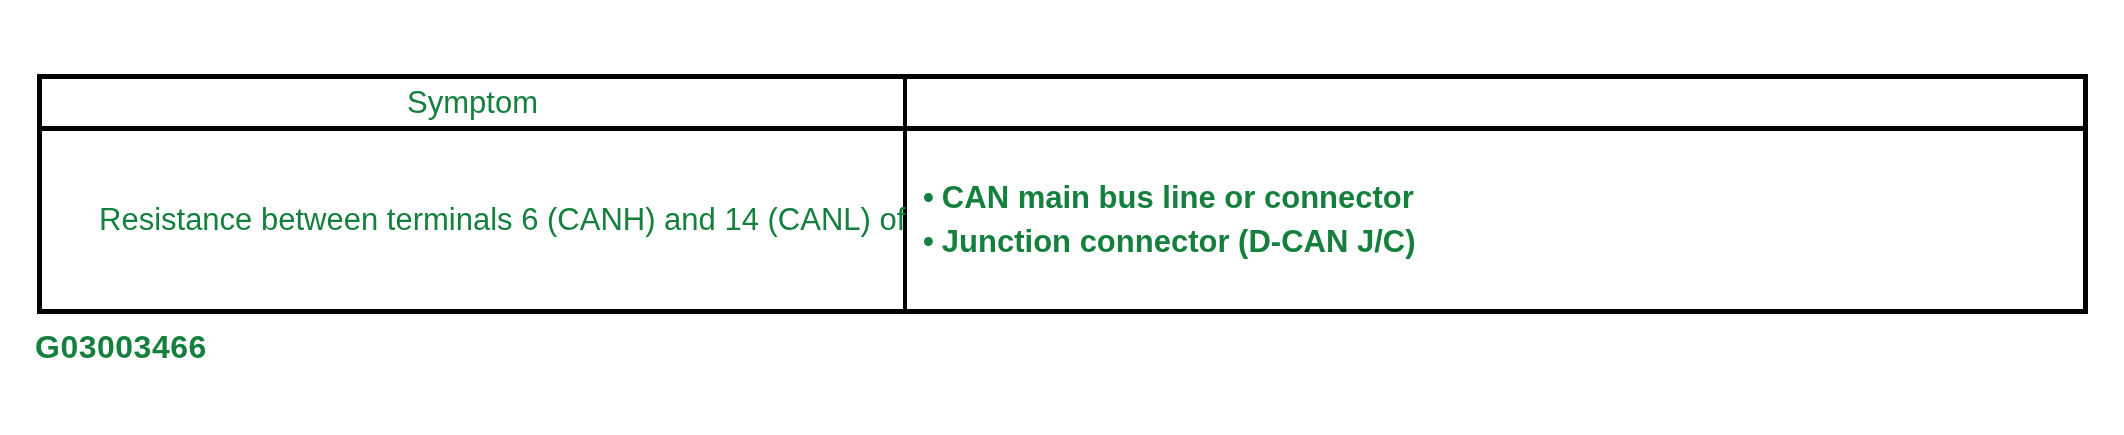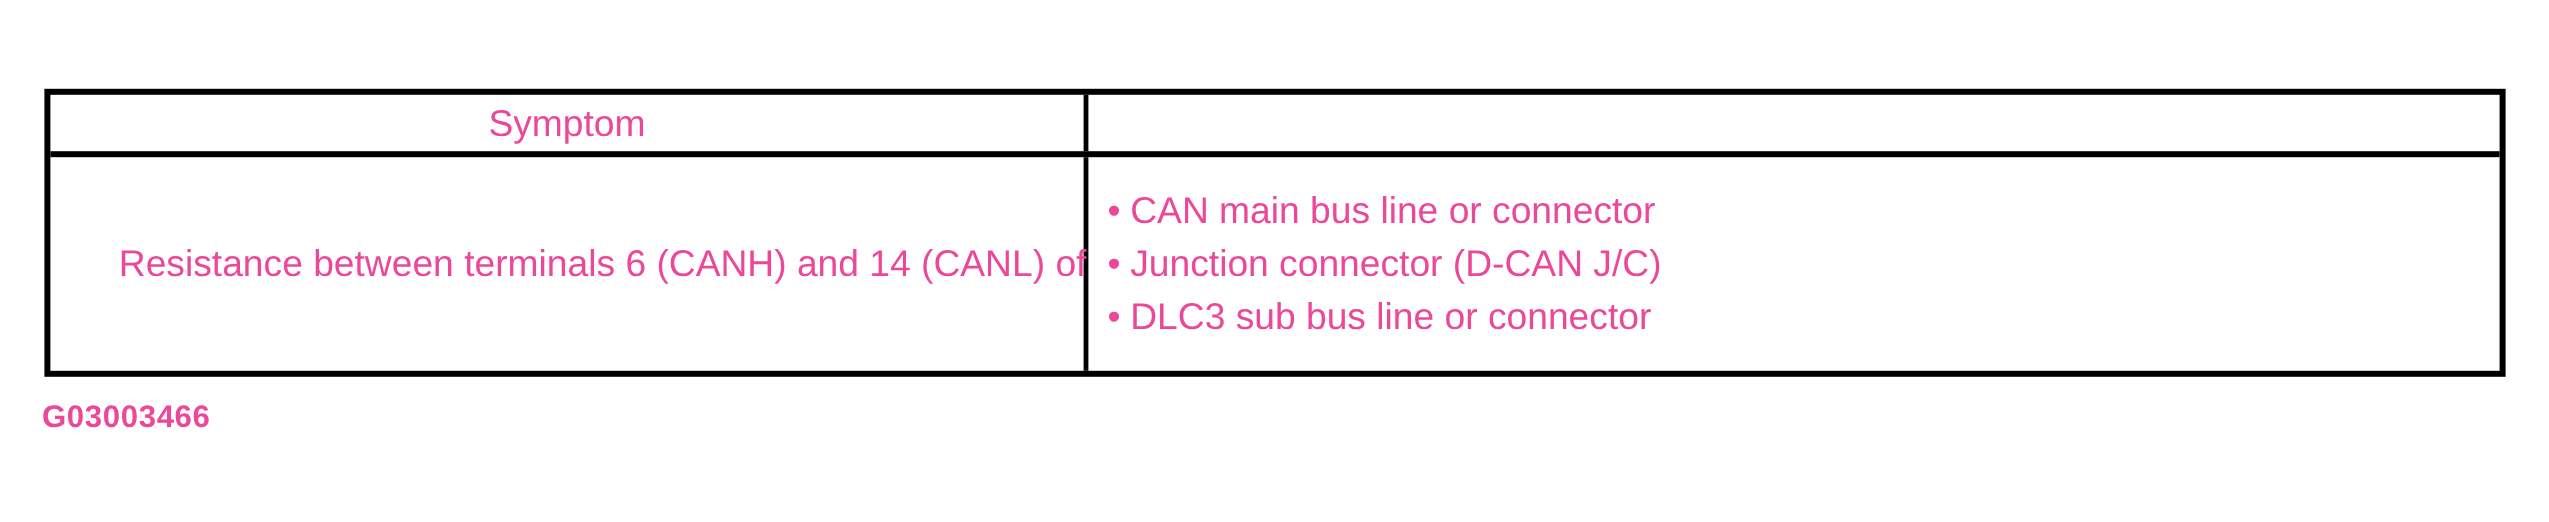--- a/index.html
+++ b/index.html
@@ -6,21 +6,21 @@
     margin: 0;
     padding: 0;
     background: #ffffff;
   }
   #canvas {
     position: relative;
     width: 2124px;
     height: 435px;
     background: #ffffff;
     font-family: "Liberation Sans", "DejaVu Sans", sans-serif;
-    color: #ec4899;
+    color: #15803d;
     overflow: hidden;
   }
   .doc-table {
     position: absolute;
     left: 37px;
     top: 74px;
     width: 2051px;
     height: 240px;
     border: 5px solid #000000;
     box-sizing: border-box;
@@ -60,37 +60,38 @@
     flex-direction: column;
     justify-content: center;
     font-size: 31px;
     line-height: 44px;
   }
   .symptom-body {
     padding: 0 12px 0 13px;
   }
   .trouble-body {
     padding: 0 10px 0 16px;
+    font-weight: bold;
   }
   .symptom-line {
     white-space: nowrap;
     margin-left: 44px;
   }
   .bullet-item {
     white-space: nowrap;
   }
   .bullet {
     display: inline-block;
     margin-right: 8px;
   }
   .figure-code {
     position: absolute;
     left: 35px;
     top: 334px;
-    font-size: 26px;
+    font-size: 32px;
     line-height: 26px;
     font-weight: bold;
     letter-spacing: 0.5px;
   }
 </style>
 </head>
 <body>
 
 <div id="canvas">
 
@@ -110,23 +111,20 @@
 
         <div class="bullet-item">
           <span class="bullet">•</span><span class="bullet-text">CAN main bus line or connector</span>
         </div>
 
 
         <div class="bullet-item">
           <span class="bullet">•</span><span class="bullet-text">Junction connector (D-CAN J/C)</span>
         </div>
 
-        <div class="bullet-item">
-          <span class="bullet">•</span><span class="bullet-text">DLC3 sub bus line or connector</span>
-        </div>
 
       </div>
     </div>
   </div>
 
   <div class="figure-code">G03003466</div>
 
 </div>
 
 </body></html>

